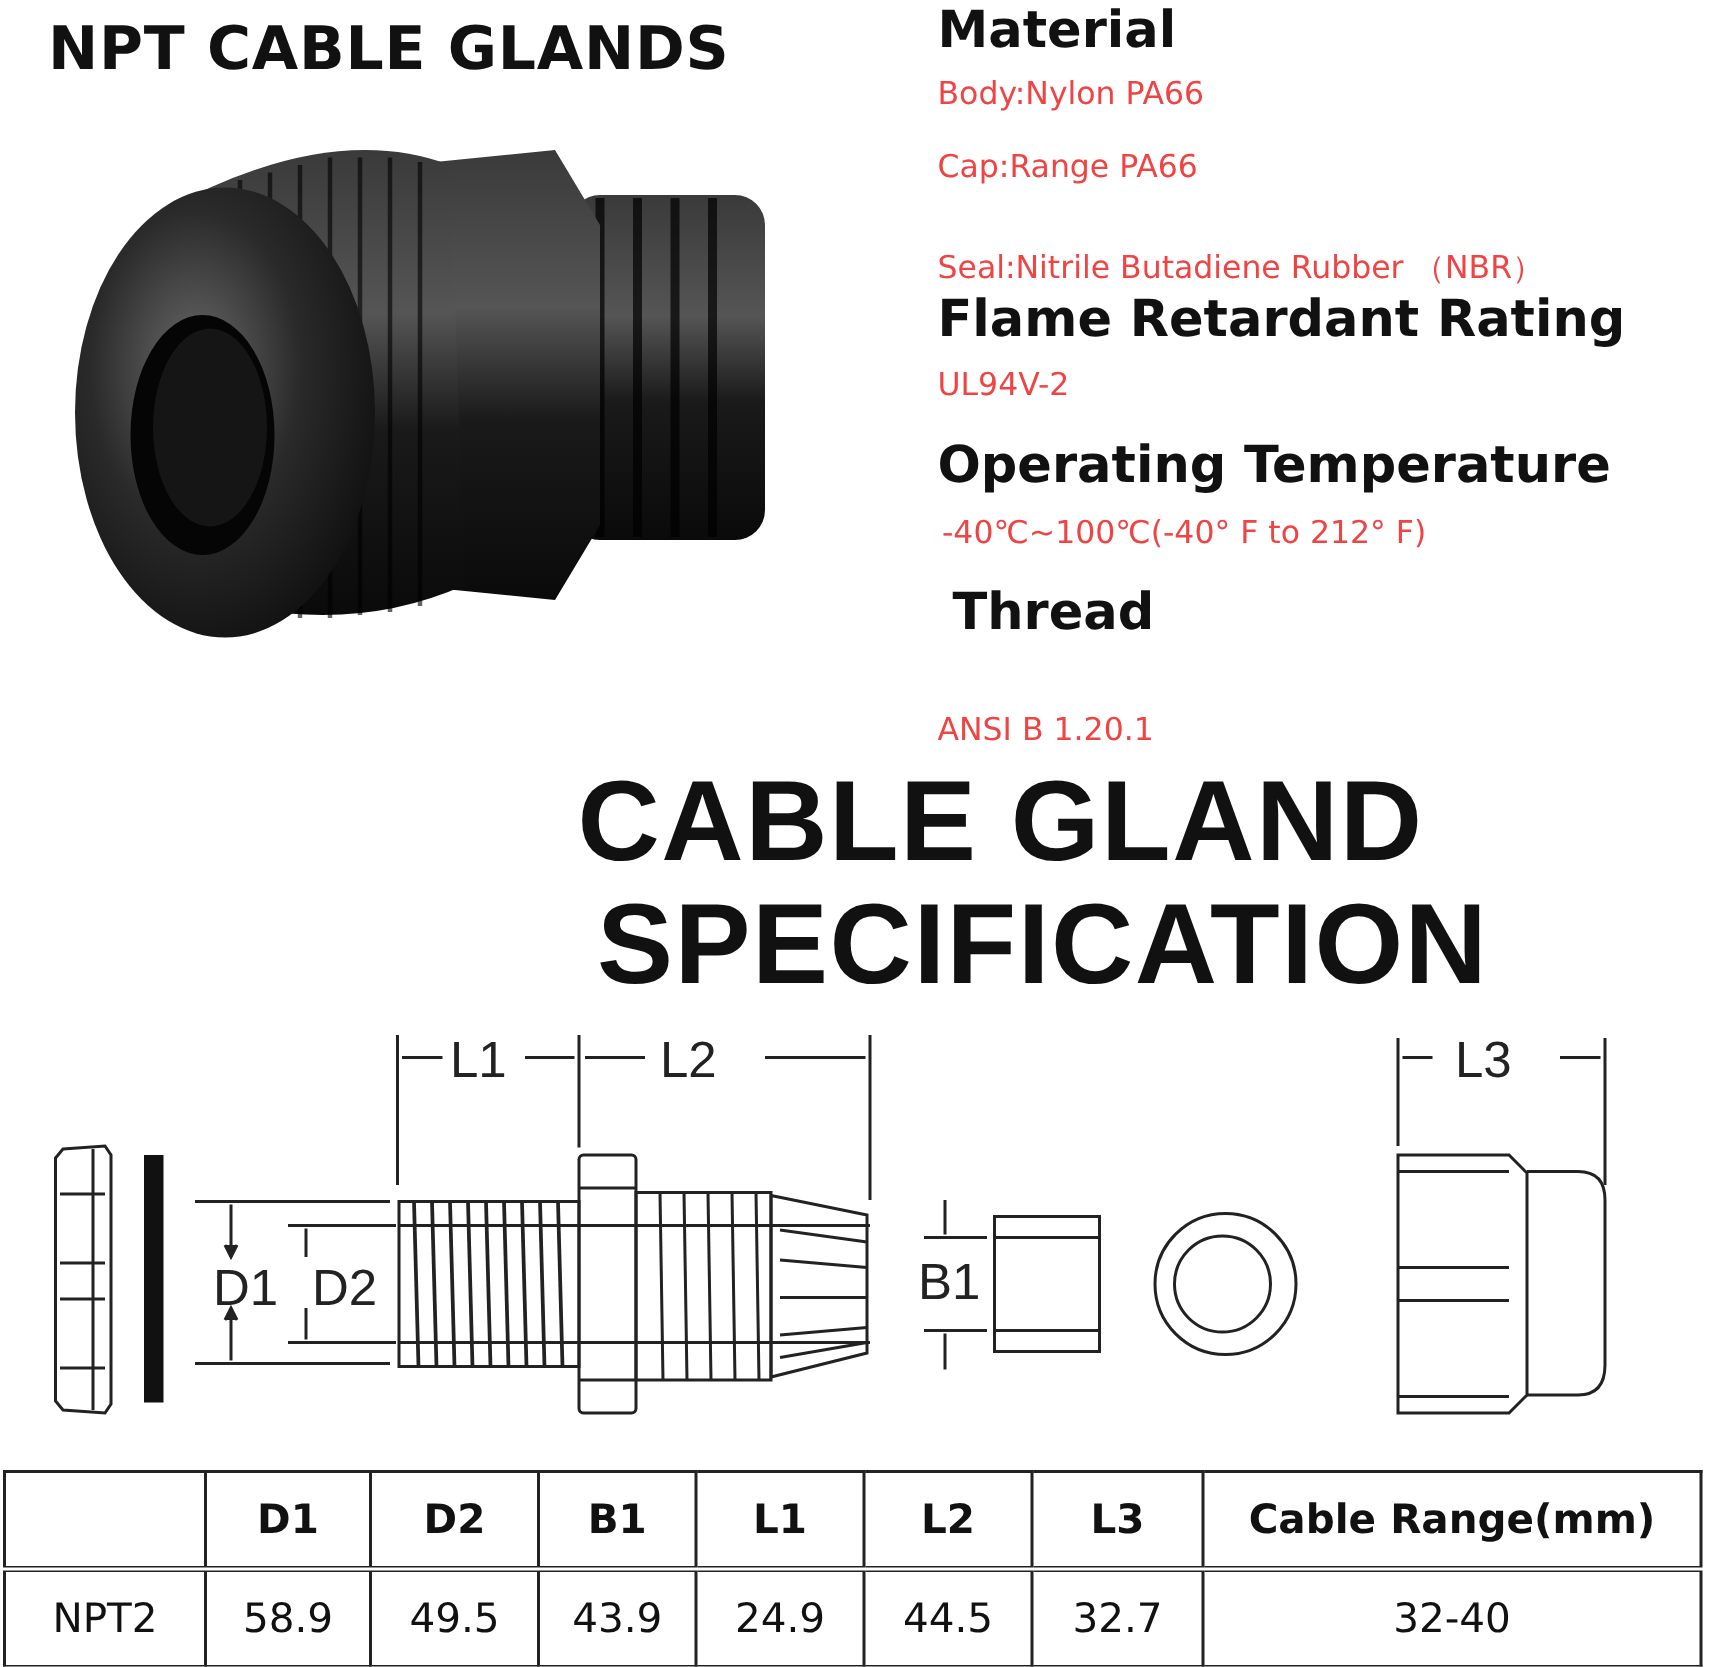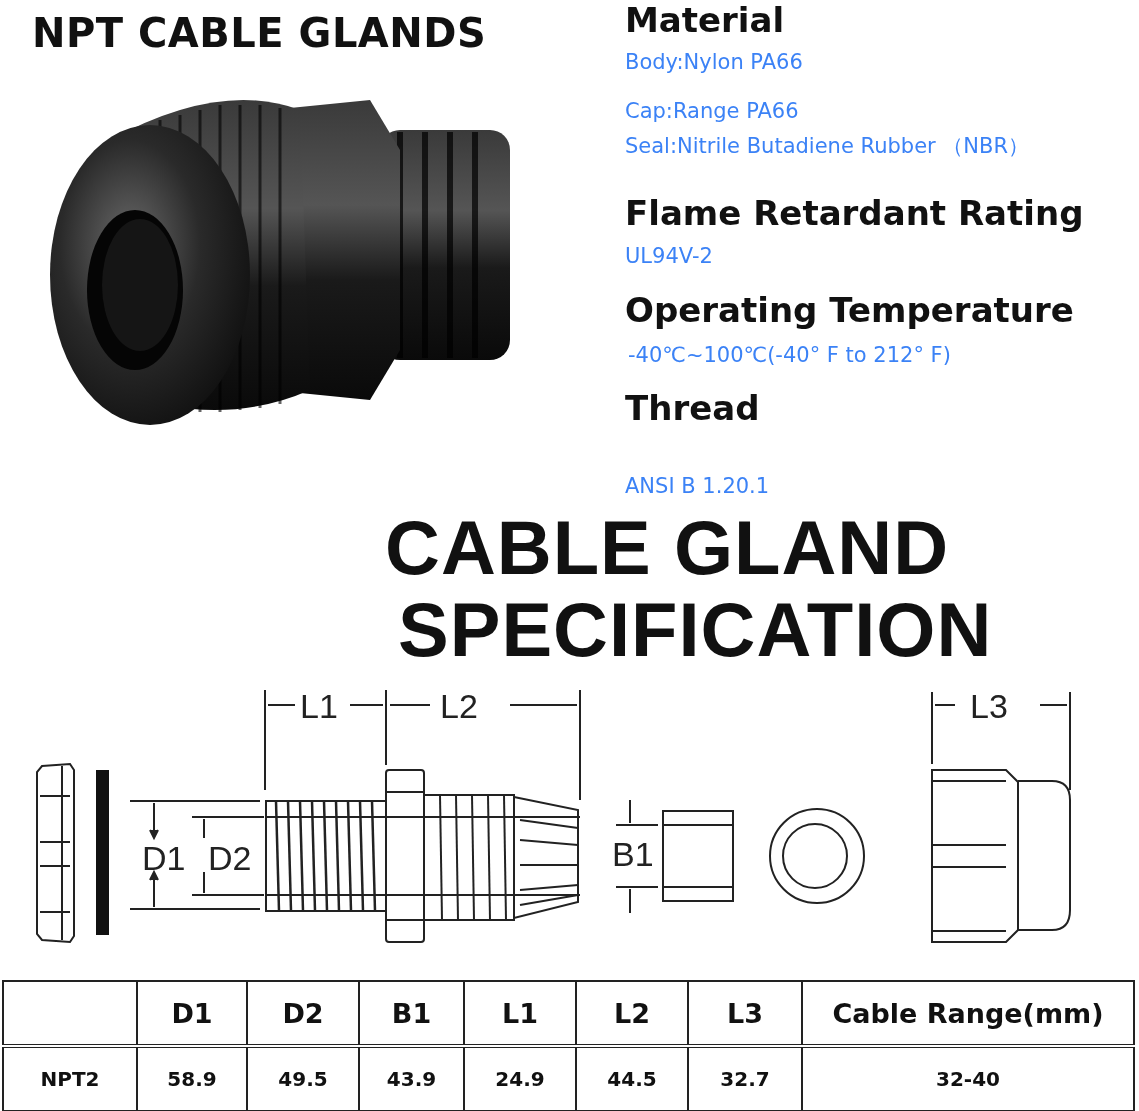--- a/index.html
+++ b/index.html
@@ -1,26 +1,26 @@
 <!DOCTYPE html>
 <html><head>
 <meta charset="utf-8">
 <style>
   html, body { margin: 0; padding: 0; background: #ffffff; }
   body { width: 1139px; height: 1111px; position: relative; overflow: hidden; font-family: "DejaVu Sans", sans-serif; color: #111; }
   .abs { position: absolute; }
   .top-title { left: 32px; top: 10px; font-size: 40px; font-weight: bold; letter-spacing: 0.5px; }
   .spec-h { font-size: 34px; font-weight: bold; left: 625px; white-space: nowrap; text-align: right; }
-  .spec-v { font-size: 21px; left: 625px; white-space: nowrap; color: #3b82f6; }
+  .spec-v { font-size: 21px; left: 625px; white-space: nowrap; color: #ef4444; }
   .big-title { font-family: "Liberation Sans", sans-serif; font-weight: bold; font-size: 76px; letter-spacing: 1px; white-space: nowrap; line-height: 1; }
   .photo { left: 40px; top: 60px; width: 500px; height: 400px; }
   .drawing { left: 0; top: 680px; width: 1139px; height: 270px; }
   table.spec { position: absolute; left: 2px; top: 980px; width: 1133px; border-collapse: collapse; font-family: "DejaVu Sans", sans-serif; }
   table.spec td { border: 2px solid #222; text-align: center; height: 62px; font-size: 27px; font-weight: bold; padding: 0; }
-  table.spec tr.data td { font-weight: bold; font-size: 20px; height: 62px; }
+  table.spec tr.data td { font-weight: normal; font-size: 27px; height: 62px; }
   table.spec tr.head td { border-bottom: 4px double #222; }
   table.spec td.rowlabel { font-weight: bold; font-size: 33px; }
 </style>
 </head>
 <body>
 
 <div class="abs top-title">NPT CABLE GLANDS</div>
 
 <svg class="abs photo" viewBox="0 0 500 400">
   <defs>
@@ -59,26 +59,26 @@
   </g>
 
   <ellipse cx="110" cy="215" rx="100" ry="150" fill="url(#capg)"></ellipse>
   <ellipse cx="95" cy="230" rx="48" ry="80" fill="#050505"></ellipse>
   <ellipse cx="100" cy="225" rx="38" ry="66" fill="#151515"></ellipse>
 </svg>
 
 <div class="abs spec-h" style="top:0px;">Material</div>
 <div class="abs spec-v" style="top:50px;">Body:Nylon PA66</div>
 <div class="abs spec-v" style="top:99px;">Cap:Range PA66</div>
-<div class="abs spec-v" style="top:132px;">Seal:Nitrile Butadiene Rubber （NBR）</div>
+<div class="abs spec-v" style="top:164px;">Seal:Nitrile Butadiene Rubber （NBR）</div>
 <div class="abs spec-h" style="top:193px;">Flame Retardant Rating</div>
 <div class="abs spec-v" style="top:244px;">UL94V-2</div>
 <div class="abs spec-h" style="top:290px;">Operating Temperature</div>
 <div class="abs spec-v" style="top:343px; left:628px;">-40℃~100℃(-40° F to 212° F)</div>
-<div class="abs spec-h" style="top:388px;">Thread</div>
+<div class="abs spec-h" style="top:388px;margin-left:10px;">Thread</div>
 <div class="abs spec-v" style="top:438px;margin-top:36px;">ANSI B 1.20.1</div>
 
 <div class="abs big-title" style="left:385px; top:510px;">CABLE GLAND</div>
 <div class="abs big-title" style="left:355px; top:592px;margin-left:43px;">SPECIFICATION</div>
 
 <svg class="abs drawing" viewBox="0 0 1139 270" fill="none" stroke="#222" stroke-width="2" font-family="Liberation Sans, sans-serif">
 
   <g>
     <path d="M42 86 L70 84 L74 90 L74 256 L70 262 L42 260 L37 254 L37 92 Z"></path>
     <line x1="40" y1="116" x2="70" y2="116"></line>

